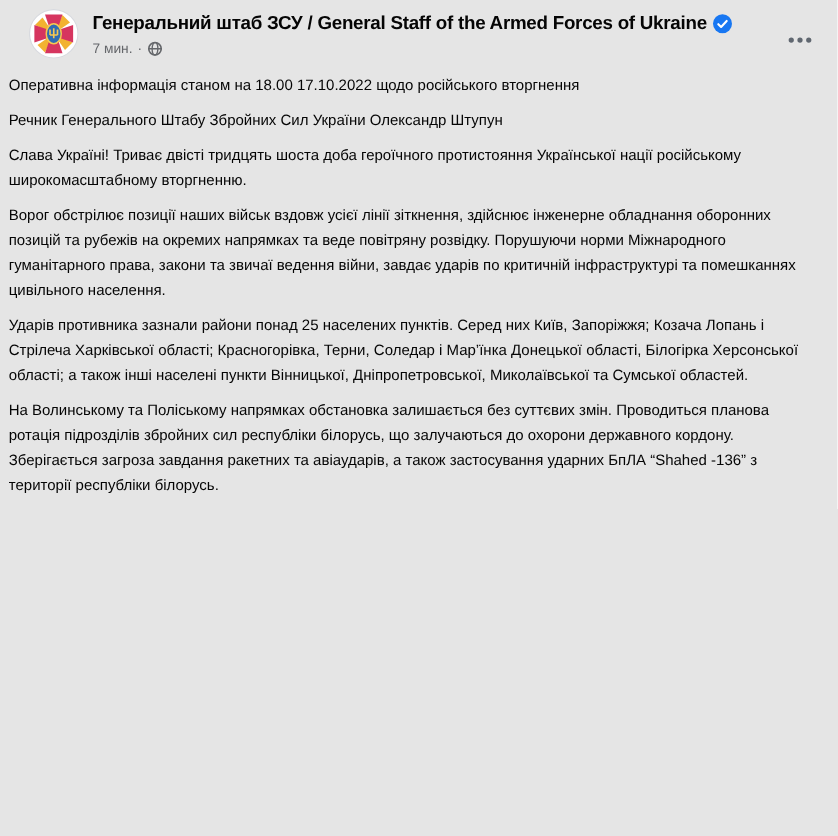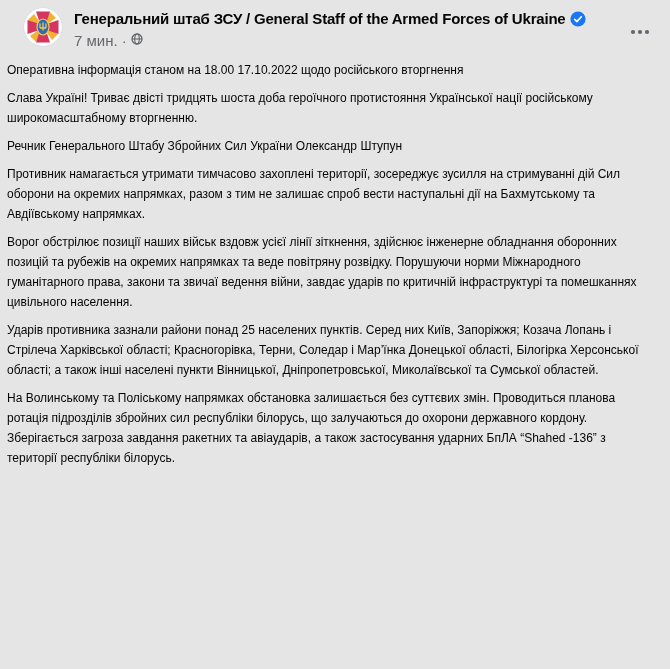--- a/index.html
+++ b/index.html
@@ -15,21 +15,21 @@
   .post-header { display:flex; align-items:flex-start; padding:7px 60px 0 23px; position:relative; }
   .avatar-btn { width:40px; height:40px; flex:0 0 40px; border-radius:50%; overflow:hidden; cursor:pointer; }
   .avatar-btn svg { display:block; }
   .header-info { margin-left:11px; padding-top:2px; min-width:0; }
   .page-name-row { display:flex; align-items:center; white-space:nowrap; }
   .page-name {
     font-size:15px; font-weight:700; color:#050505; letter-spacing:-0.2px;
     cursor:pointer; line-height:19px;
   }
   .verified { margin-left:5px; display:inline-flex; flex:0 0 auto; }
-  .meta-row { display:flex; align-items:flex-start; margin-top:4px; font-size:15px; color:#65676b; }
+  .meta-row { display:flex; align-items:flex-end; margin-top:4px; font-size:11px; color:#65676b; }
   .meta-sep { margin:0 4px; }
   .timestamp { cursor:pointer; }
   .globe { display:inline-flex; margin-top:1px; }
   .menu-btn {
     position:absolute; right:14px; top:14px; width:32px; height:32px;
     display:flex; align-items:center; justify-content:center;
     border-radius:50%; cursor:pointer; border:none; background:transparent;
   }
 
   
@@ -97,21 +97,20 @@
           <circle cx="3" cy="3" r="2.1" fill="#606770"></circle>
           <circle cx="10" cy="3" r="2.1" fill="#606770"></circle>
           <circle cx="17" cy="3" r="2.1" fill="#606770"></circle>
         </svg>
       </span>
     </button>
   </div>
 
   <div class="post-body">
       <p>Оперативна інформація станом на 18.00 17.10.2022 щодо російського вторгнення</p>
+      <p>Речник Генерального Штабу Збройних Сил України Олександр Штупун</p>
       <p>Слава Україні! Триває двісті тридцять шоста доба героїчного протистояння Української нації російському широкомасштабному вторгненню.</p>
-      <p>Речник Генерального Штабу Збройних Сил України Олександр Штупун</p>
-      <p>Противник намагається утримати тимчасово захоплені території, зосереджує зусилля на стримуванні дій Сил оборони на окремих напрямках, разом з тим не залишає спроб вести наступальні дії на Бахмутському та Авдіївському напрямках.</p>
       <p>Ворог обстрілює позиції наших військ вздовж усієї лінії зіткнення, здійснює інженерне обладнання оборонних позицій та рубежів на окремих напрямках та веде повітряну розвідку. Порушуючи норми Міжнародного гуманітарного права, закони та звичаї ведення війни, завдає ударів по критичній інфраструктурі та помешканнях цивільного населення.</p>
       <p>Ударів противника зазнали райони понад 25 населених пунктів. Серед них Київ, Запоріжжя; Козача Лопань і Стрілеча Харківської області; Красногорівка, Терни, Соледар і Мар’їнка Донецької області, Білогірка Херсонської області; а також інші населені пункти Вінницької, Дніпропетровської, Миколаївської та Сумської областей.</p>
       <p>На Волинському та Поліському напрямках обстановка залишається без суттєвих змін. Проводиться планова ротація підрозділів збройних сил республіки білорусь, що залучаються до охорони державного кордону. Зберігається загроза завдання ракетних та авіаударів, а також застосування ударних БпЛА “Shahed -136” з території республіки білорусь.</p>
     </div>
 
 </div>
 
 </body></html>

